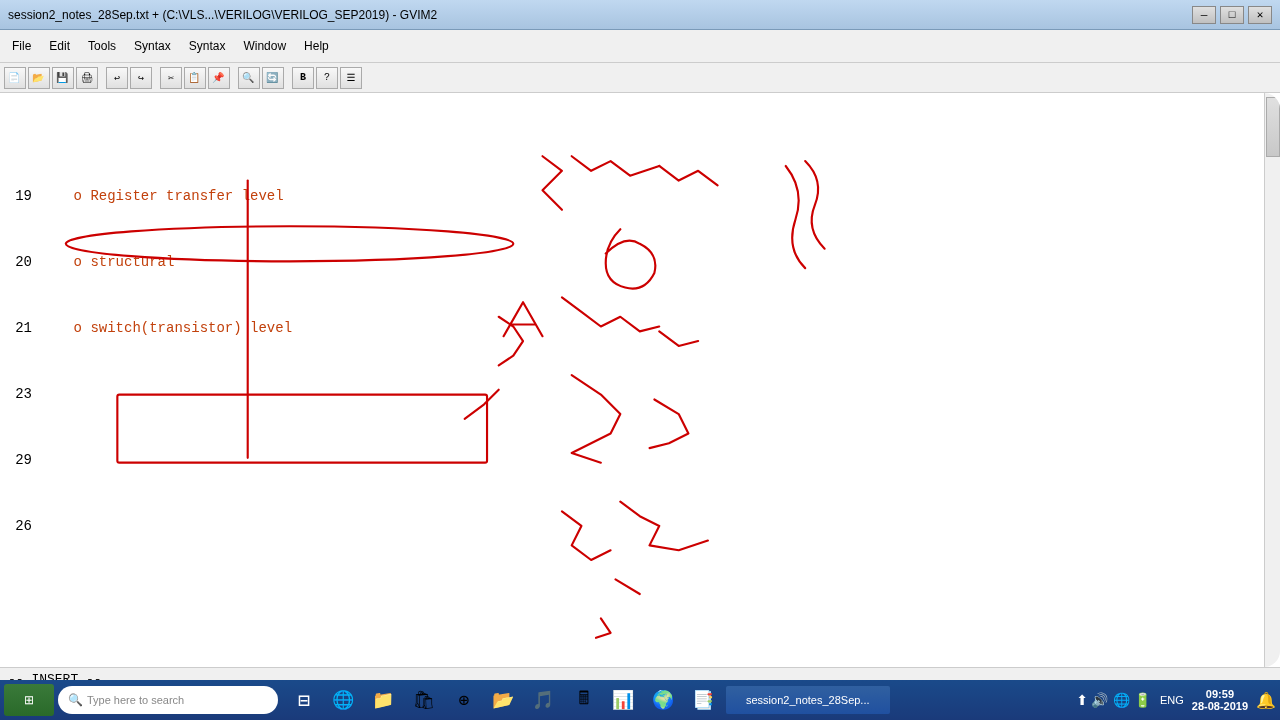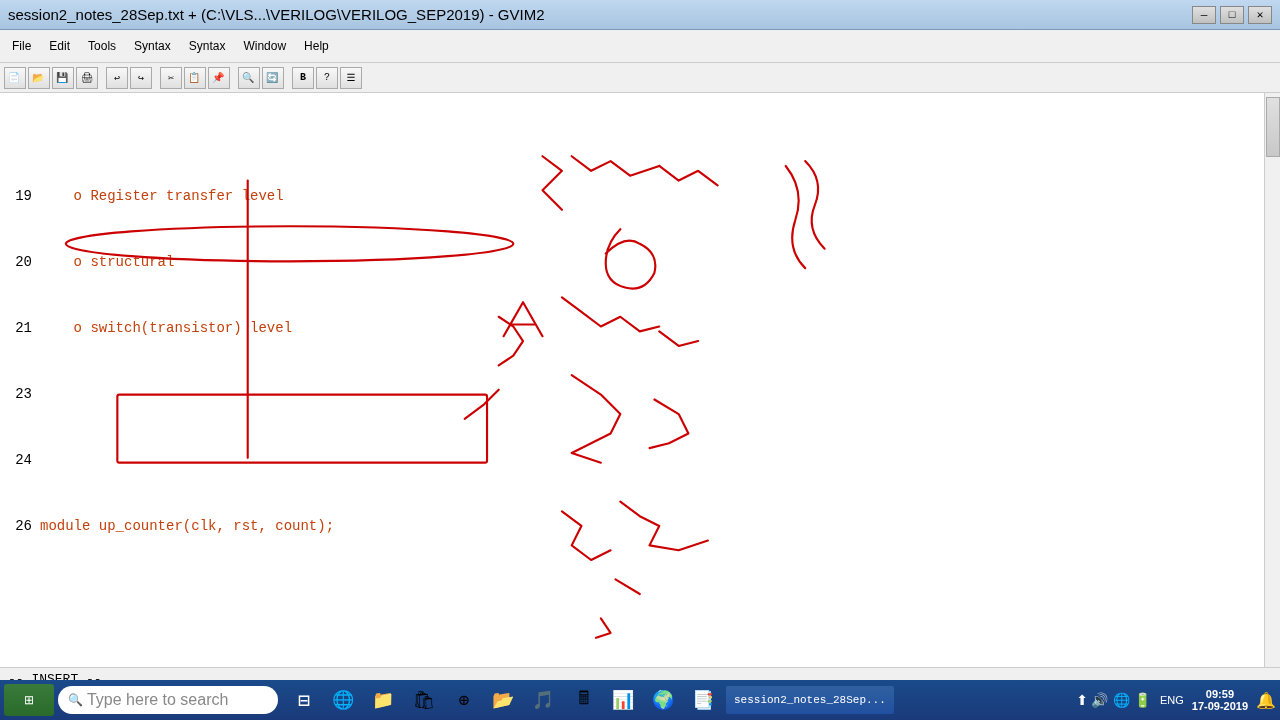--- a/index.html
+++ b/index.html
@@ -9,21 +9,21 @@
     .title-bar {
       height: 30px;
       background: linear-gradient(to bottom, #c0d8f0, #a8c4e0);
       display: flex;
       align-items: center;
       justify-content: space-between;
       padding: 0 8px;
       border-bottom: 1px solid #7a9ab8;
     }
     .title-text {
-      font-size: 15px;
+      font-size: 12px;
       font-family: Arial, sans-serif;
       color: #000;
     }
     .title-buttons {
       display: flex;
       gap: 4px;
     }
     .title-btn {
       width: 24px; height: 18px;
       background: linear-gradient(to bottom, #e0e0e0, #c0c0c0);
@@ -68,20 +68,21 @@
     }
     .tb-sep { width: 4px; }
 
     
     .editor-area {
       display: flex;
       height: calc(720px - 30px - 22px - 30px - 24px - 40px);
       background: #fff;
       position: relative;
       overflow: hidden;
+      border-radius: 16px;
     }
 
     .line-content {
       flex: 1;
       padding: 0;
       position: relative;
       overflow: hidden;
     }
 
     .code-lines {
@@ -194,23 +195,23 @@
     .annotation-layer {
       position: absolute;
       top: 0; left: 0;
       width: 100%; height: 100%;
       pointer-events: none;
     }
 
     .gvim-task {
       background: linear-gradient(to bottom, #3060a0, #2050a0);
       color: white;
-      font-family: Liberation Mono, monospace;
+      font-family: Liberation Sans, sans-serif;
       font-size: 11px;
-      padding: 2px 8px;
+      padding: 2px 20px;
       border-radius: 2px;
       height: 28px;
       display: flex; align-items: center;
     }
   </style>
 </head>
 <body>
 
 <div class="title-bar">
   <span class="title-text">session2_notes_28Sep.txt + (C:\VLS...\VERILOG\VERILOG_SEP2019) - GVIM2</span>
@@ -269,25 +270,24 @@
       </div>
       <div class="code-line">
         <span class="line-num">21</span>
         <span class="line-text">    o switch(transistor) level</span>
       </div>
       <div class="code-line">
         <span class="line-num">23</span>
         <span class="line-text"></span>
       </div>
       <div class="code-line">
-        <span class="line-num">24</span>
+        <span class="line-num">29</span>
       </div>
       <div class="code-line">
         <span class="line-num">26</span>
-        <span class="line-text">module up_counter(clk, rst, count);</span>
       </div>
       
       
       
       
       
       
       
       
       
@@ -345,21 +345,21 @@
   <span>-- INSERT --</span>
 </div>
 
 <div class="taskbar">
   <div class="taskbar-start">
     <span>⊞</span>
   </div>
 
   <div class="taskbar-search">
     <span style="color:#888; font-size:12px;">🔍</span>
-    <span style="color:#888; font-size:16px; margin-left:4px;">Type here to search</span>
+    <span style="color:#888; font-size:11px; margin-left:4px;">Type here to search</span>
   </div>
 
   <div class="taskbar-icons">
     <div class="taskbar-icon" style="color:white;">⊟</div>
     <div class="taskbar-icon" style="font-size:18px;">🌐</div>
     <div class="taskbar-icon" style="font-size:18px;">📁</div>
     <div class="taskbar-icon" style="font-size:18px;">🛍</div>
     <div class="taskbar-icon" style="font-size:18px;">⊕</div>
     <div class="taskbar-icon" style="font-size:18px;">📂</div>
     <div class="taskbar-icon" style="font-size:18px;">🎵</div>
@@ -371,17 +371,17 @@
 
   <div class="gvim-task">
     <span>session2_notes_28Sep...</span>
   </div>
 
   <div class="taskbar-right">
     <span style="font-size:14px;">⬆ 🔊 🌐 🔋</span>
     <span>ENG</span>
     <div class="taskbar-time">
       <div>09:59</div>
-      <div>17-09-2019</div>
+      <div>28-08-2019</div>
     </div>
     <span style="font-size:16px;">🔔</span>
   </div>
 </div>
 
 </body></html>

